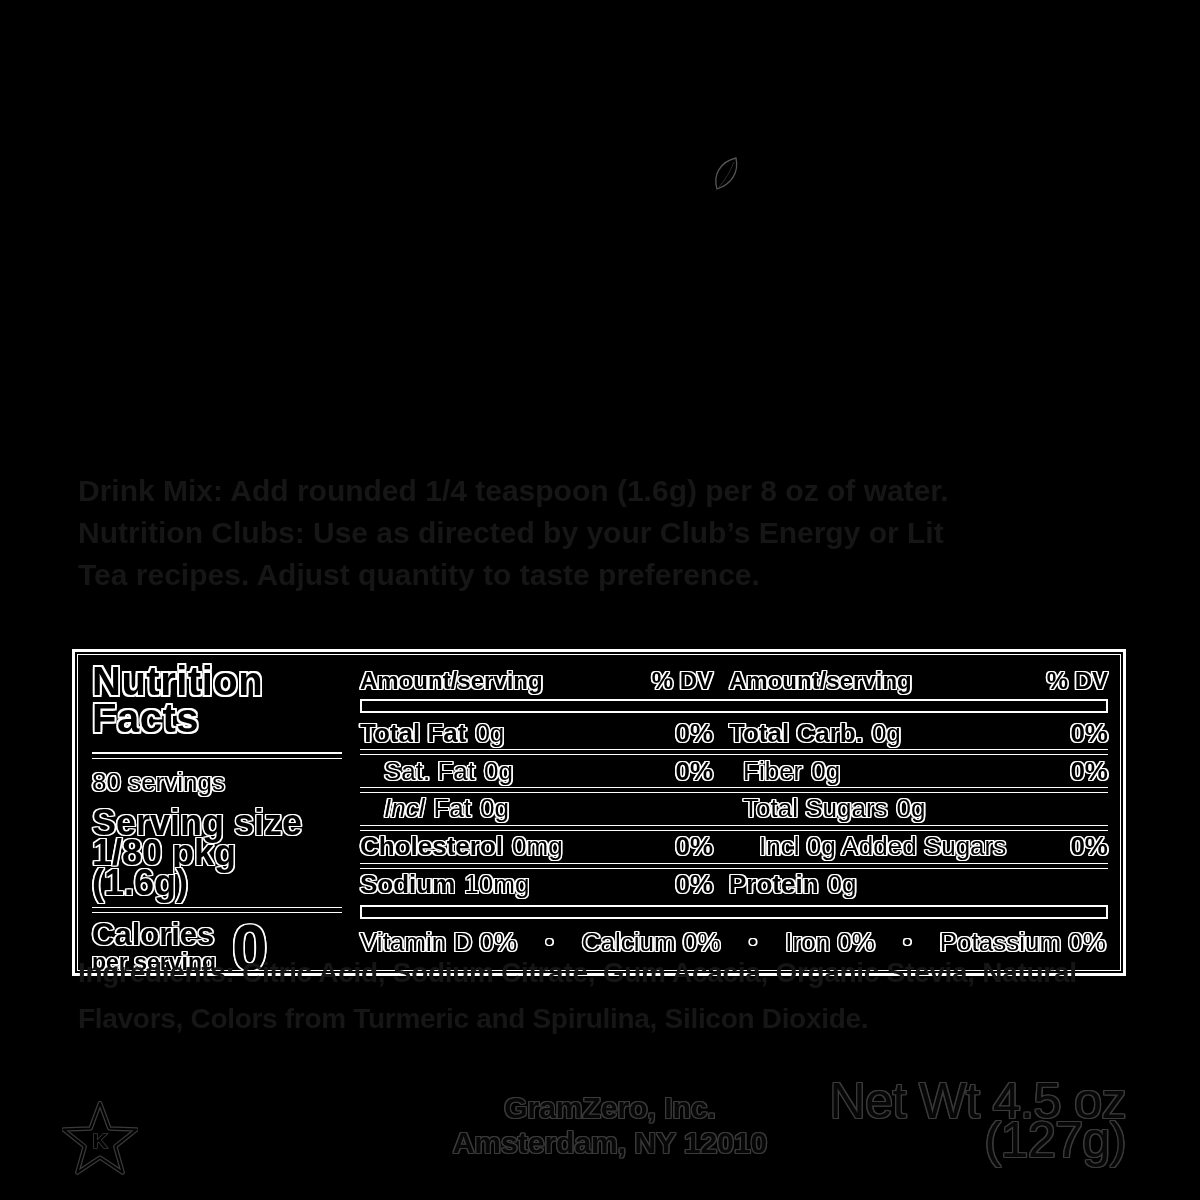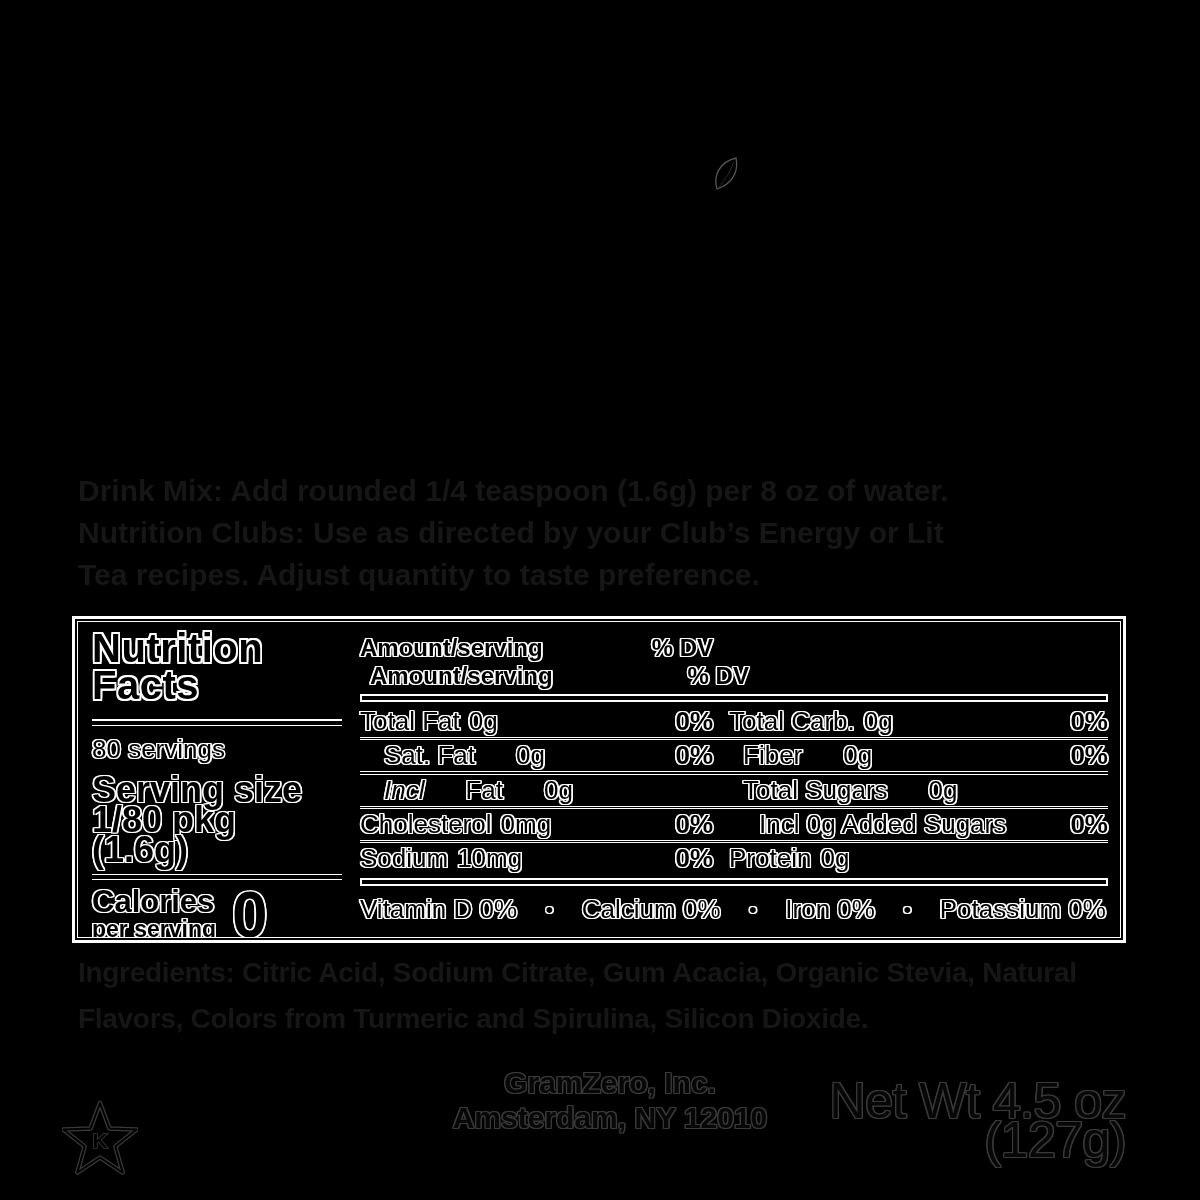--- a/index.html
+++ b/index.html
@@ -18,58 +18,58 @@
                   -1.8px 0 0 #fff,1.8px 0 0 #fff,0 -1.8px 0 #fff,0 1.8px 0 #fff;}
   
   .og{color:#070707;
       text-shadow:-1.2px -1.2px 0 #3a3a3a,1.2px -1.2px 0 #3a3a3a,-1.2px 1.2px 0 #3a3a3a,1.2px 1.2px 0 #3a3a3a,
                   -1.2px 0 0 #3a3a3a,1.2px 0 0 #3a3a3a,0 -1.2px 0 #3a3a3a,0 1.2px 0 #3a3a3a;}
 
   .directions{position:absolute;left:78px;top:470px;width:1048px;font-size:30px;line-height:42px;}
   .ingredients{position:absolute;left:78px;top:950px;width:1075px;font-size:28px;line-height:46px;letter-spacing:-0.3px;}
 
   
-  .panel{position:absolute;left:72px;top:616px;width:1054px;height:327px;
+  .panel{position:absolute;left:72px;top:649px;width:1054px;height:327px;
          border:3px solid #fff;box-sizing:border-box;background:#000;}
   .panel-inner{position:absolute;inset:2px;border:1px solid #fff;box-sizing:border-box;
                padding:8px 12px 6px 14px;display:flex;overflow:hidden;}
   .nf-left{width:250px;margin-right:18px;flex:none;}
   .nf-title{font-size:40px;line-height:37px;font-weight:bold;letter-spacing:0.5px;}
   .lrule{height:4px;border-top:2px solid #fff;border-bottom:1px solid #fff;margin-top:15px;}
   .lrule2{height:4px;border-top:1px solid #fff;border-bottom:1px solid #fff;margin-top:9px;}
   .nf-servings{margin-top:9px;font-size:26px;line-height:29px;}
   .nf-size{margin-top:11px;font-size:36px;line-height:30px;font-weight:bold;}
   .nf-cal{margin-top:7px;display:flex;align-items:flex-end;}
   .nf-cal-labels{font-weight:bold;}
   .nf-cal-l1{font-size:31px;line-height:30px;}
   .nf-cal-l2{font-size:23px;line-height:24px;}
   .nf-cal-zero{font-size:64px;line-height:52px;font-weight:bold;margin-left:16px;}
 
   .nf-table{flex:1;display:flex;flex-direction:column;justify-content:space-between;}
-  .nf-hdr{display:flex;font-size:24px;font-weight:bold;padding-top:4px;flex-direction:column;}
+  .nf-hdr{display:flex;font-size:24px;font-weight:bold;padding-top:4px;}
   .half-l{width:48%;display:flex;box-sizing:border-box;padding-right:6px;}
   .half-r{width:52%;display:flex;box-sizing:border-box;padding-left:10px;}
   .grow{flex:1;}
   .bar{height:11px;border:2px solid #fff;background:#000;margin:4px 0;}
   .sep{height:4px;border-top:1px solid #fff;border-bottom:1px solid #fff;}
   .nf-row{display:flex;align-items:center;font-size:26px;height:36px;}
-  .lbl-b{font-weight:normal;}
+  .lbl-b{font-weight:bold;}
   .lbl-r{font-weight:normal;}
   .ital{font-style:italic;font-weight:normal;}
   .val{font-weight:normal;margin-left:9px;}
   .dv{font-weight:bold;}
-  .ind1{padding-left:24px;gap:32px;}
+  .ind1{padding-left:24px;}
   .ind2{padding-left:40px;}
   .nf-foot{display:flex;align-items:center;justify-content:space-between;font-size:26px;
            font-weight:normal;padding:4px 2px 6px 0;}
   .dot{font-size:22px;}
 
   
   .kosher{position:absolute;left:62px;top:1098px;}
-  .company{position:absolute;left:390px;top:1065px;width:440px;text-align:center;
+  .company{position:absolute;left:390px;top:1090px;width:440px;text-align:center;
            font-size:30px;line-height:35px;font-weight:bold;}
   .netwt{position:absolute;right:74px;top:1082px;text-align:right;
          font-size:50px;line-height:39px;font-weight:normal;letter-spacing:-0.5px;}
   .leaf{position:absolute;left:712px;top:156px;}
 </style>
 </head>
 <body>
 
 <div class="label-root">
 

